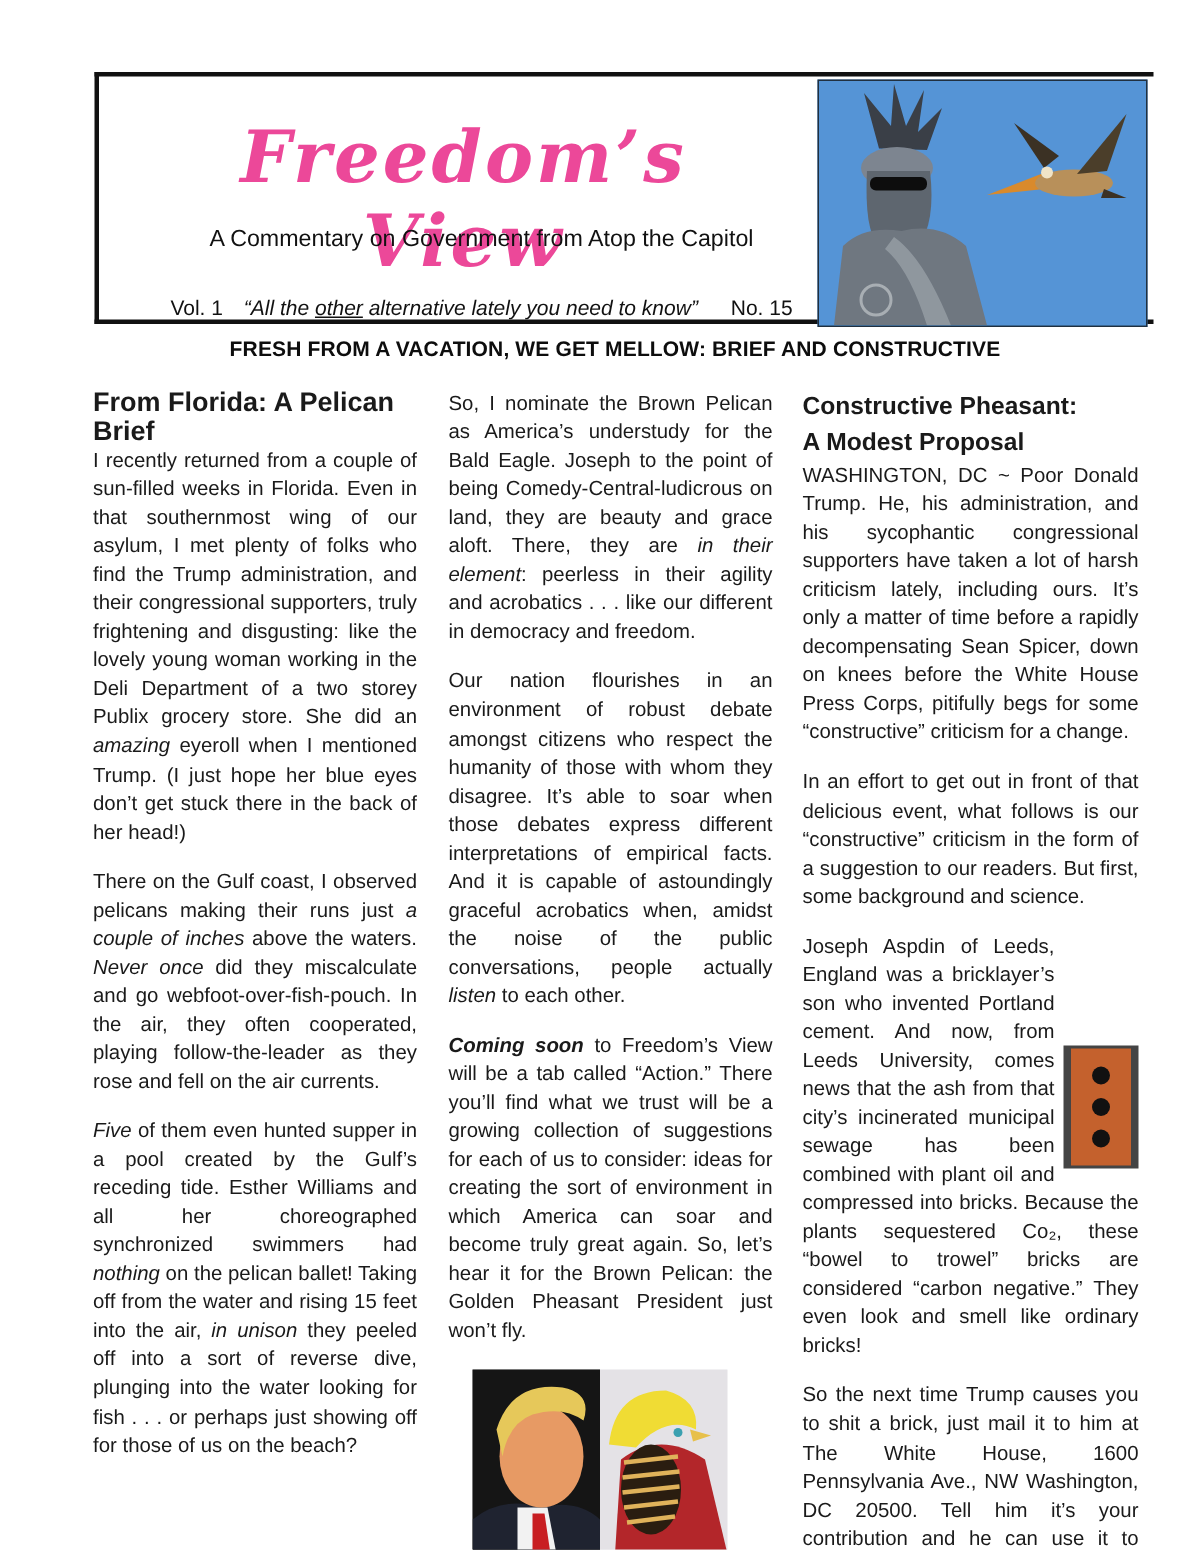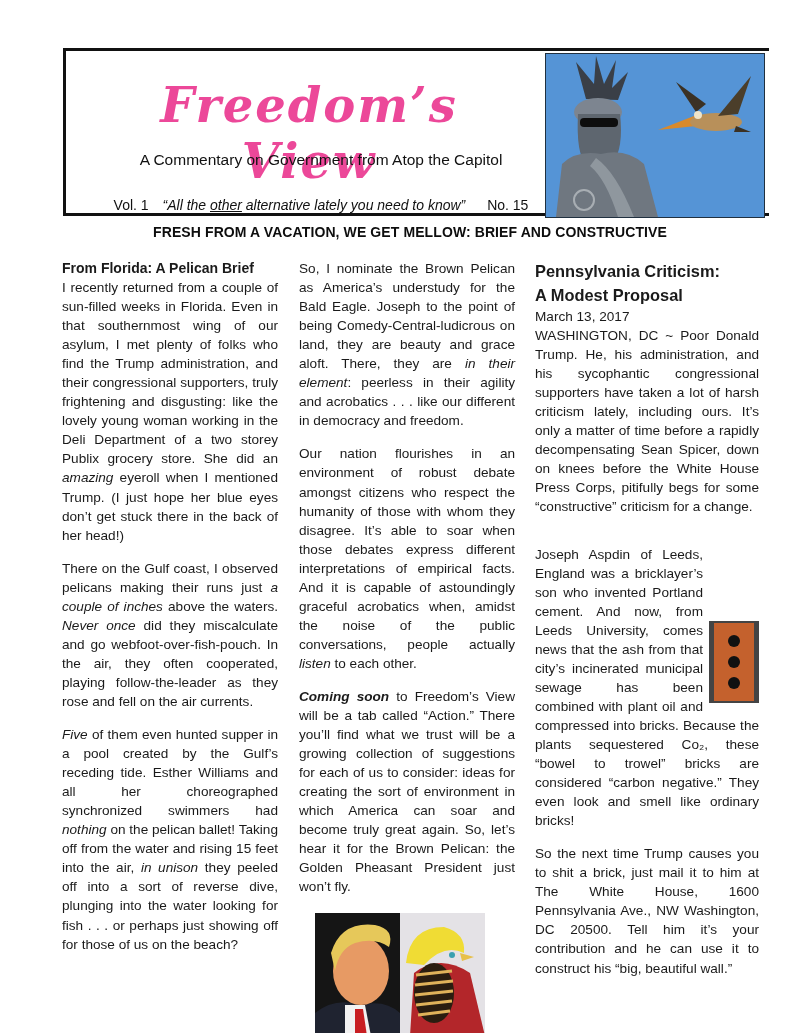--- a/index.html
+++ b/index.html
@@ -24,21 +24,21 @@
   .headline { position:absolute; left:40px; top:224px; width:740px; text-align:center;
               font-size:14px; font-weight:bold; letter-spacing:0.1px; color:#0d0d0d; }
 
   
   .col { position:absolute; top:259px; font-size:13.6px; line-height:19.05px; color:#1a1a1a; }
   .col p { margin:0; text-align:justify; }
   .col .gap { height:14px; }
   #col1 { left:62px; width:216px; }
   #col2 { left:299px; width:216px; }
   #col3 { left:535px; width:224px; }
-  .art-title { font-weight:bold; font-size:14px; line-height:19px; }
+  .art-title { font-weight:bold; font-size:18px; line-height:19px; }
   .art-title-lg { font-weight:bold; font-size:16.4px; line-height:24px; }
   .em { font-style:italic; }
   .strong-em { font-weight:bold; font-style:italic; }
 
   .trump-pheasant { position:relative; margin:16px 0 0 16px; width:170px; height:123px;
                     display:flex; }
   .tp-left { width:85px; height:123px; background:#141414; position:relative; overflow:hidden; }
   .tp-right { width:85px; height:123px; background:#e7e6ea; position:relative; overflow:hidden; }
 
   .brick-wrap { float:right; width:50px; height:82px; margin:0 0 2px 6px; background:#444;
@@ -128,25 +128,25 @@
         </g>
         <path d="M6 50 Q10 14 44 14 Q66 20 64 40 Q44 30 24 52 Z" fill="#f0dc34"></path>
         <circle cx="52" cy="42" r="3" fill="#3aa0b0"></circle>
         <path d="M60 40 L74 44 L62 48 Z" fill="#e7c04a"></path>
       </svg>
     </div>
   </div>
 </div>
 
 <div class="col" id="col3">
-  <div class="art-title-lg">Pennsylvania Criticism:</div>
+  <div class="art-title-lg">Constructive Pheasant:</div>
   <div class="art-title-lg">A Modest Proposal</div>
-  <div>March 13, 2017</div>
   <p>WASHINGTON, DC ~ Poor Donald Trump.  He, his administration, and his sycophantic congressional supporters have taken a lot of harsh criticism lately, including ours.  It’s only a matter of time before a rapidly decompensating Sean Spicer, down on knees before the White House Press Corps, pitifully begs for some “constructive” criticism for a change.</p>
   <div class="gap"></div>
+  <p>In an effort to get out in front of that delicious event, what follows is our “constructive” criticism in the form of a suggestion to our readers.  But first, some background and science.</p>
   <div class="gap"></div>
   <p class="clearfix" style="position:relative;">
     <span class="brick-wrap" style="margin-top:76px" title="Orange brick with three holes">
       <span class="brick">
         <span class="hole" style="top:12px"></span>
         <span class="hole" style="top:33px"></span>
         <span class="hole" style="top:54px"></span>
       </span>
     </span>
     <span>Joseph Aspdin of Leeds, England was a bricklayer’s son who invented Portland cement.  And now, from Leeds University, comes news that the ash from that city’s incinerated municipal sewage has been combined with plant oil and compressed into bricks.  Because the plants sequestered Co₂, these “bowel to trowel” bricks are considered “carbon negative.”  They even look and smell like ordinary bricks!</span>

